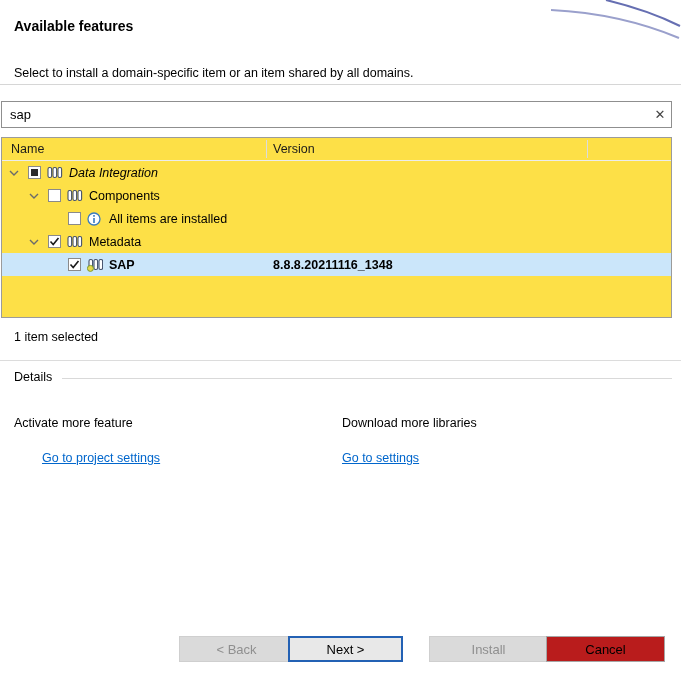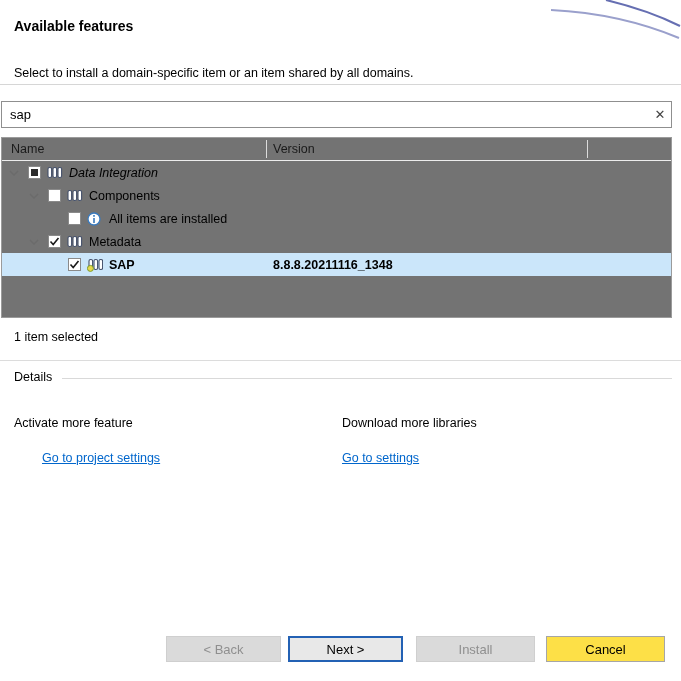--- a/index.html
+++ b/index.html
@@ -13,21 +13,21 @@
   .subtitle { position:absolute; left:14px; top:66px; font-size:12.5px; }
   .hr-top { position:absolute; left:0; right:0; top:84px; height:1px; background:#d6d6d6; }
 
   .search { position:absolute; left:1px; top:101px; width:671px; height:27px;
             border:1px solid #8f8f8f; background:#fff; display:flex; align-items:center; }
   .search input { flex:1; border:none; outline:none; font-size:13px; padding-left:8px;
                   font-family:"Liberation Sans", sans-serif; background:transparent; }
   .search .clear { width:22px; text-align:center; color:#444; font-size:13px; cursor:pointer; }
 
   .table { position:absolute; left:1px; top:137px; width:671px; height:181px;
-           border:1px solid #9b9b9b; background:#737373; }
+           border:1px solid #9b9b9b; background:#fde047; }
   .thead { position:relative; height:23px; border-bottom:1px solid #ececec; font-size:12.5px; color:#1a1a1a; }
   .th-name { position:absolute; left:9px; top:4px; }
   .th-version { position:absolute; left:271px; top:4px; }
   .col-div { position:absolute; top:2px; bottom:2px; width:1px; background:#dcdcdc; }
   .col-div.c1 { left:264px; } .col-div.c2 { left:585px; }
 
   .row { position:relative; height:23px; display:flex; align-items:center; font-size:12.5px; }
   .row.selected { background:#cbe6fa; }
   .lvl0 { padding-left:6px;font-style:italic; } .lvl1 { padding-left:26px; } .lvl2 { padding-left:46px; }
   .twisty, .spacer { width:12px; margin-right:8px; display:inline-flex; justify-content:center; }
@@ -44,23 +44,23 @@
   .details-title { position:absolute; left:14px; top:370px; font-size:12.5px; }
   .details-line { position:absolute; left:62px; right:9px; top:378px; height:1px; background:#d9d9d9; }
 
   .sec-head { position:absolute; top:416px; font-size:12.5px; }
   .sec-head.c0 { left:14px; } .sec-head.c1 { left:342px; }
   .sec-link { position:absolute; top:451px; font-size:12.5px; color:#0066cc;
               text-decoration:underline; cursor:pointer; }
   .sec-link.c0 { left:14px;margin-left:28px; } .sec-link.c1 { left:342px; }
 
   .btn { position:absolute; top:636px; height:26px; font-size:13px;
-         font-family:"Liberation Sans", sans-serif; background:#fde047;
+         font-family:"Liberation Sans", sans-serif; background:#b91c1c;
          border:1px solid #a6a6a6; color:#000; }
-  .btn.disabled { background:#dadada; border-color:#cfcfcf; color:#8f8f8f; }
+  .btn.disabled { background:#dadada; border-color:#cfcfcf; color:#8f8f8f;margin-left:13px; }
   .btn.default { border:2px solid #2361b4; background:#e8e8e8; }
   .btn.back { left:166px; width:115px; }
   .btn.next { left:288px; width:115px; }
   .btn.install { left:416px; width:119px; }
   .btn.cancel { left:546px; width:119px; }
 </style>
 </head>
 <body>
 
 <div class="dialog">

